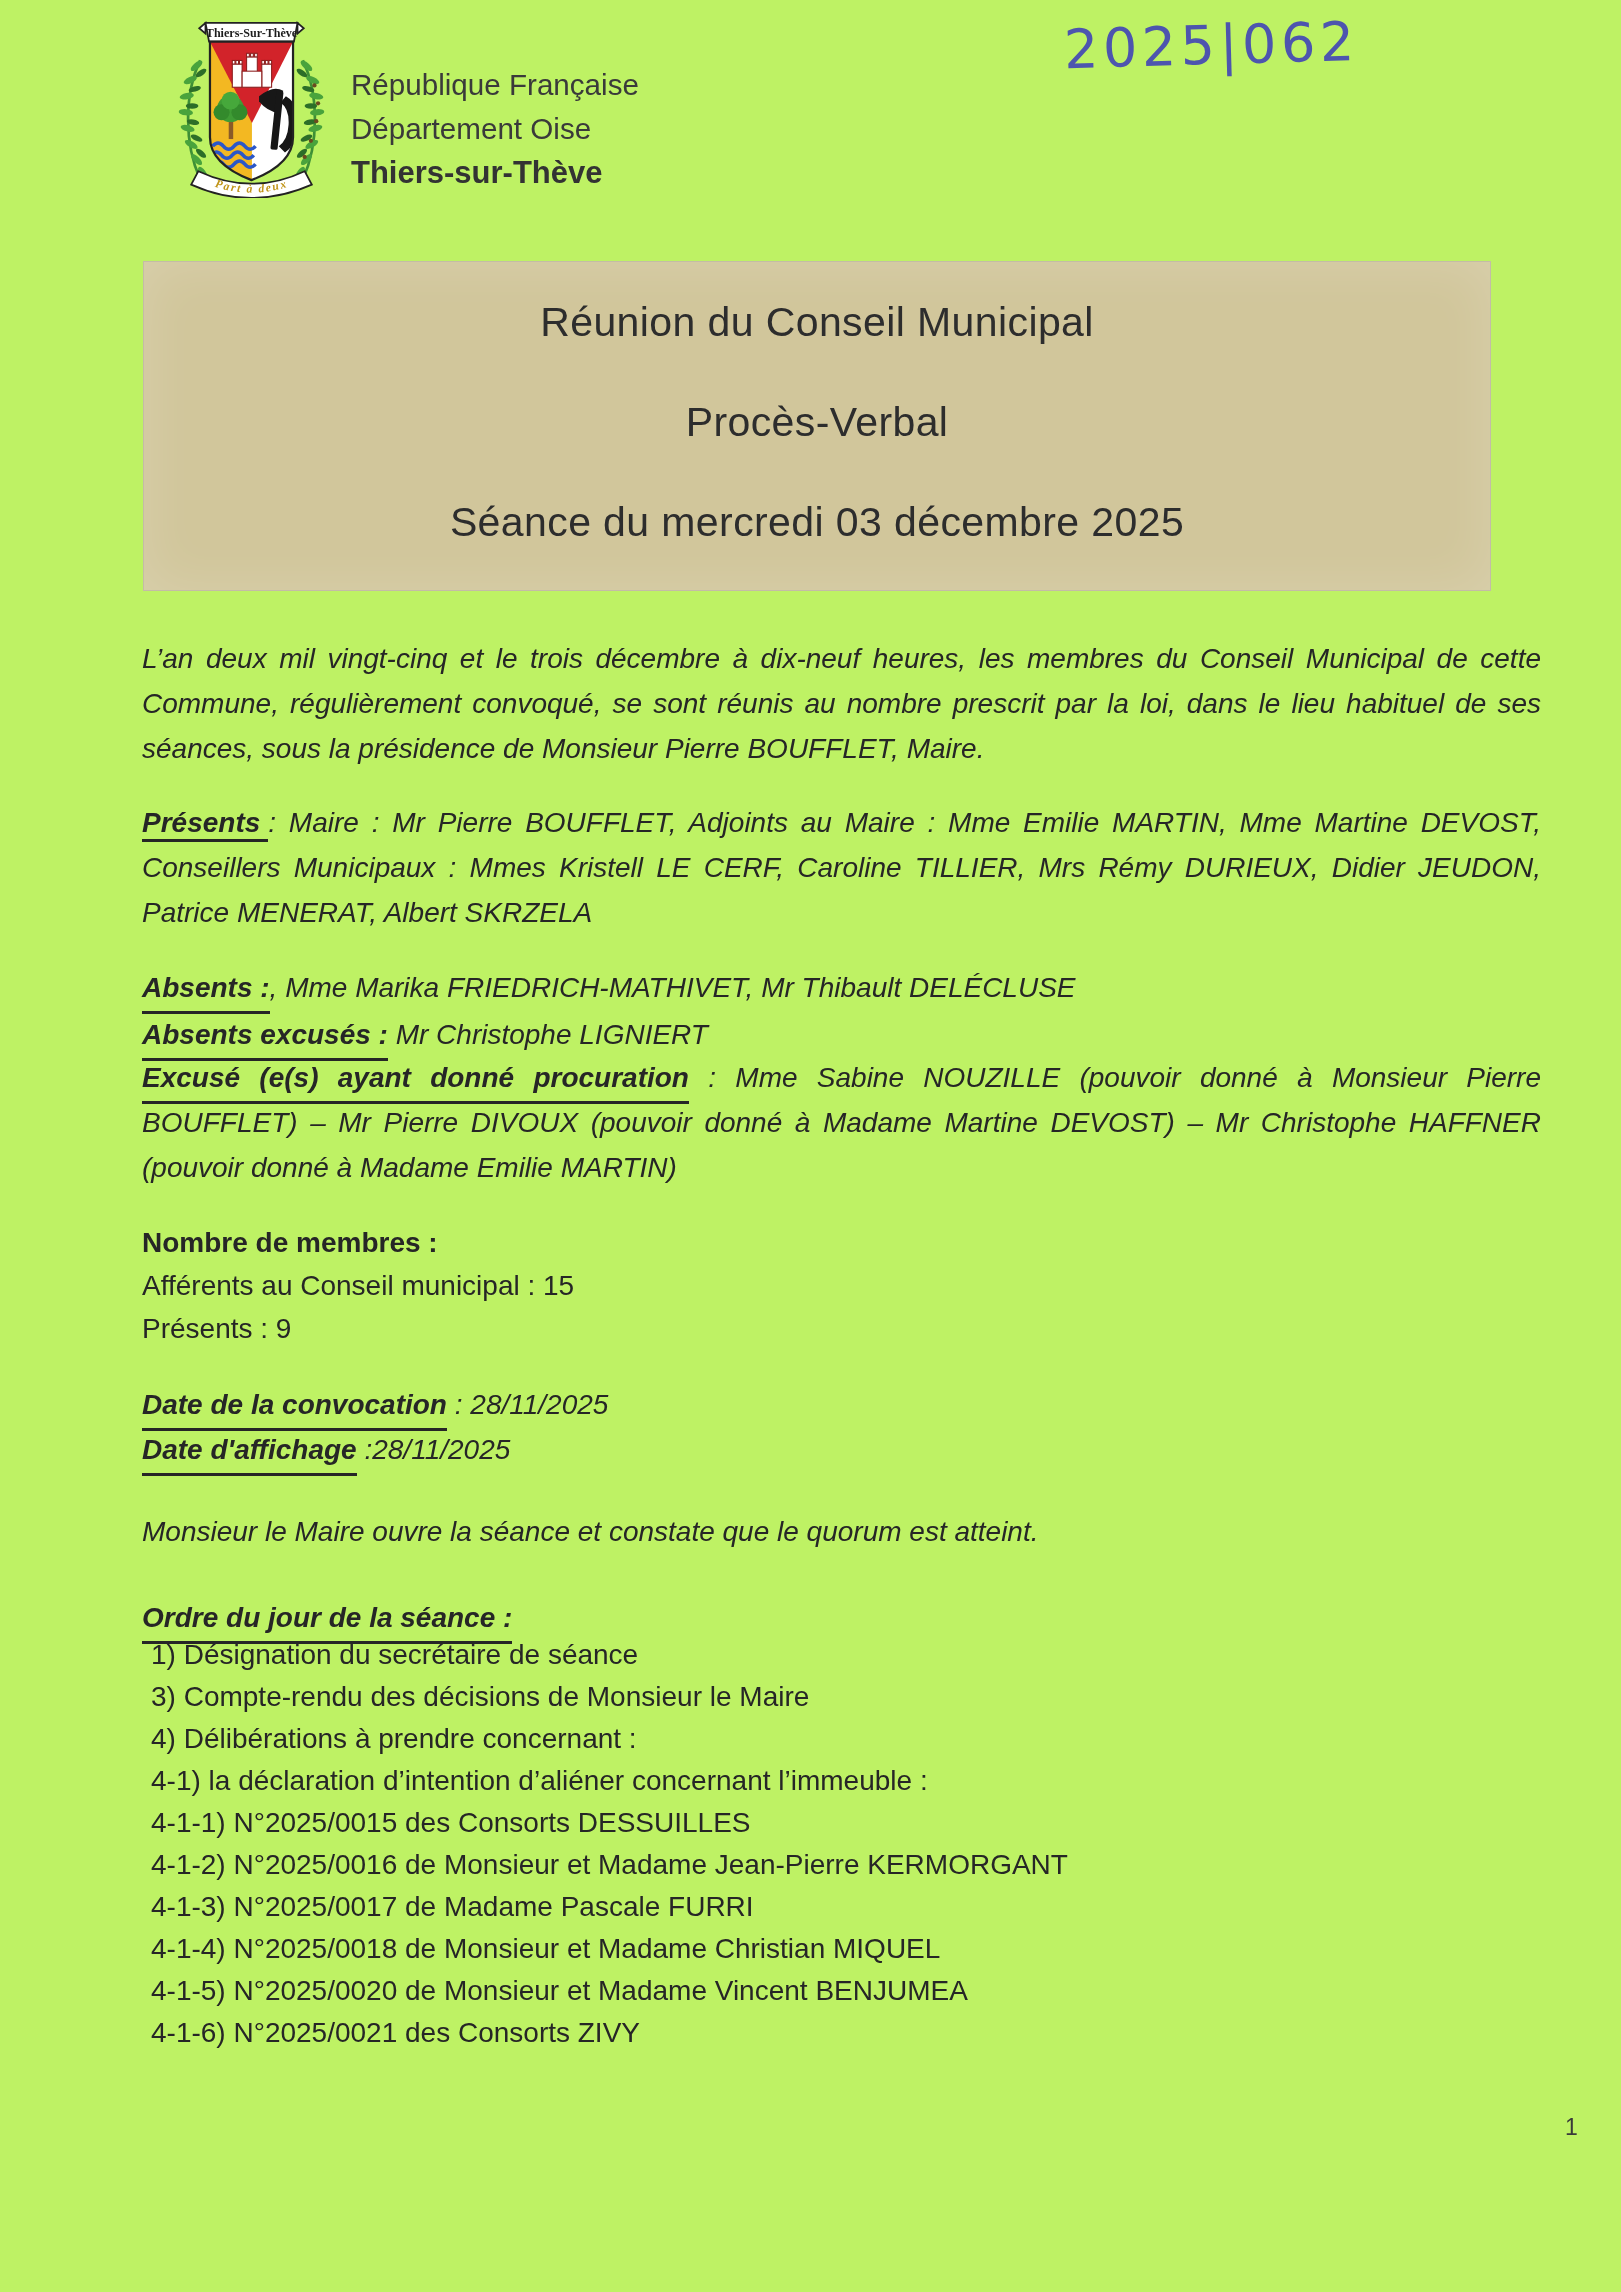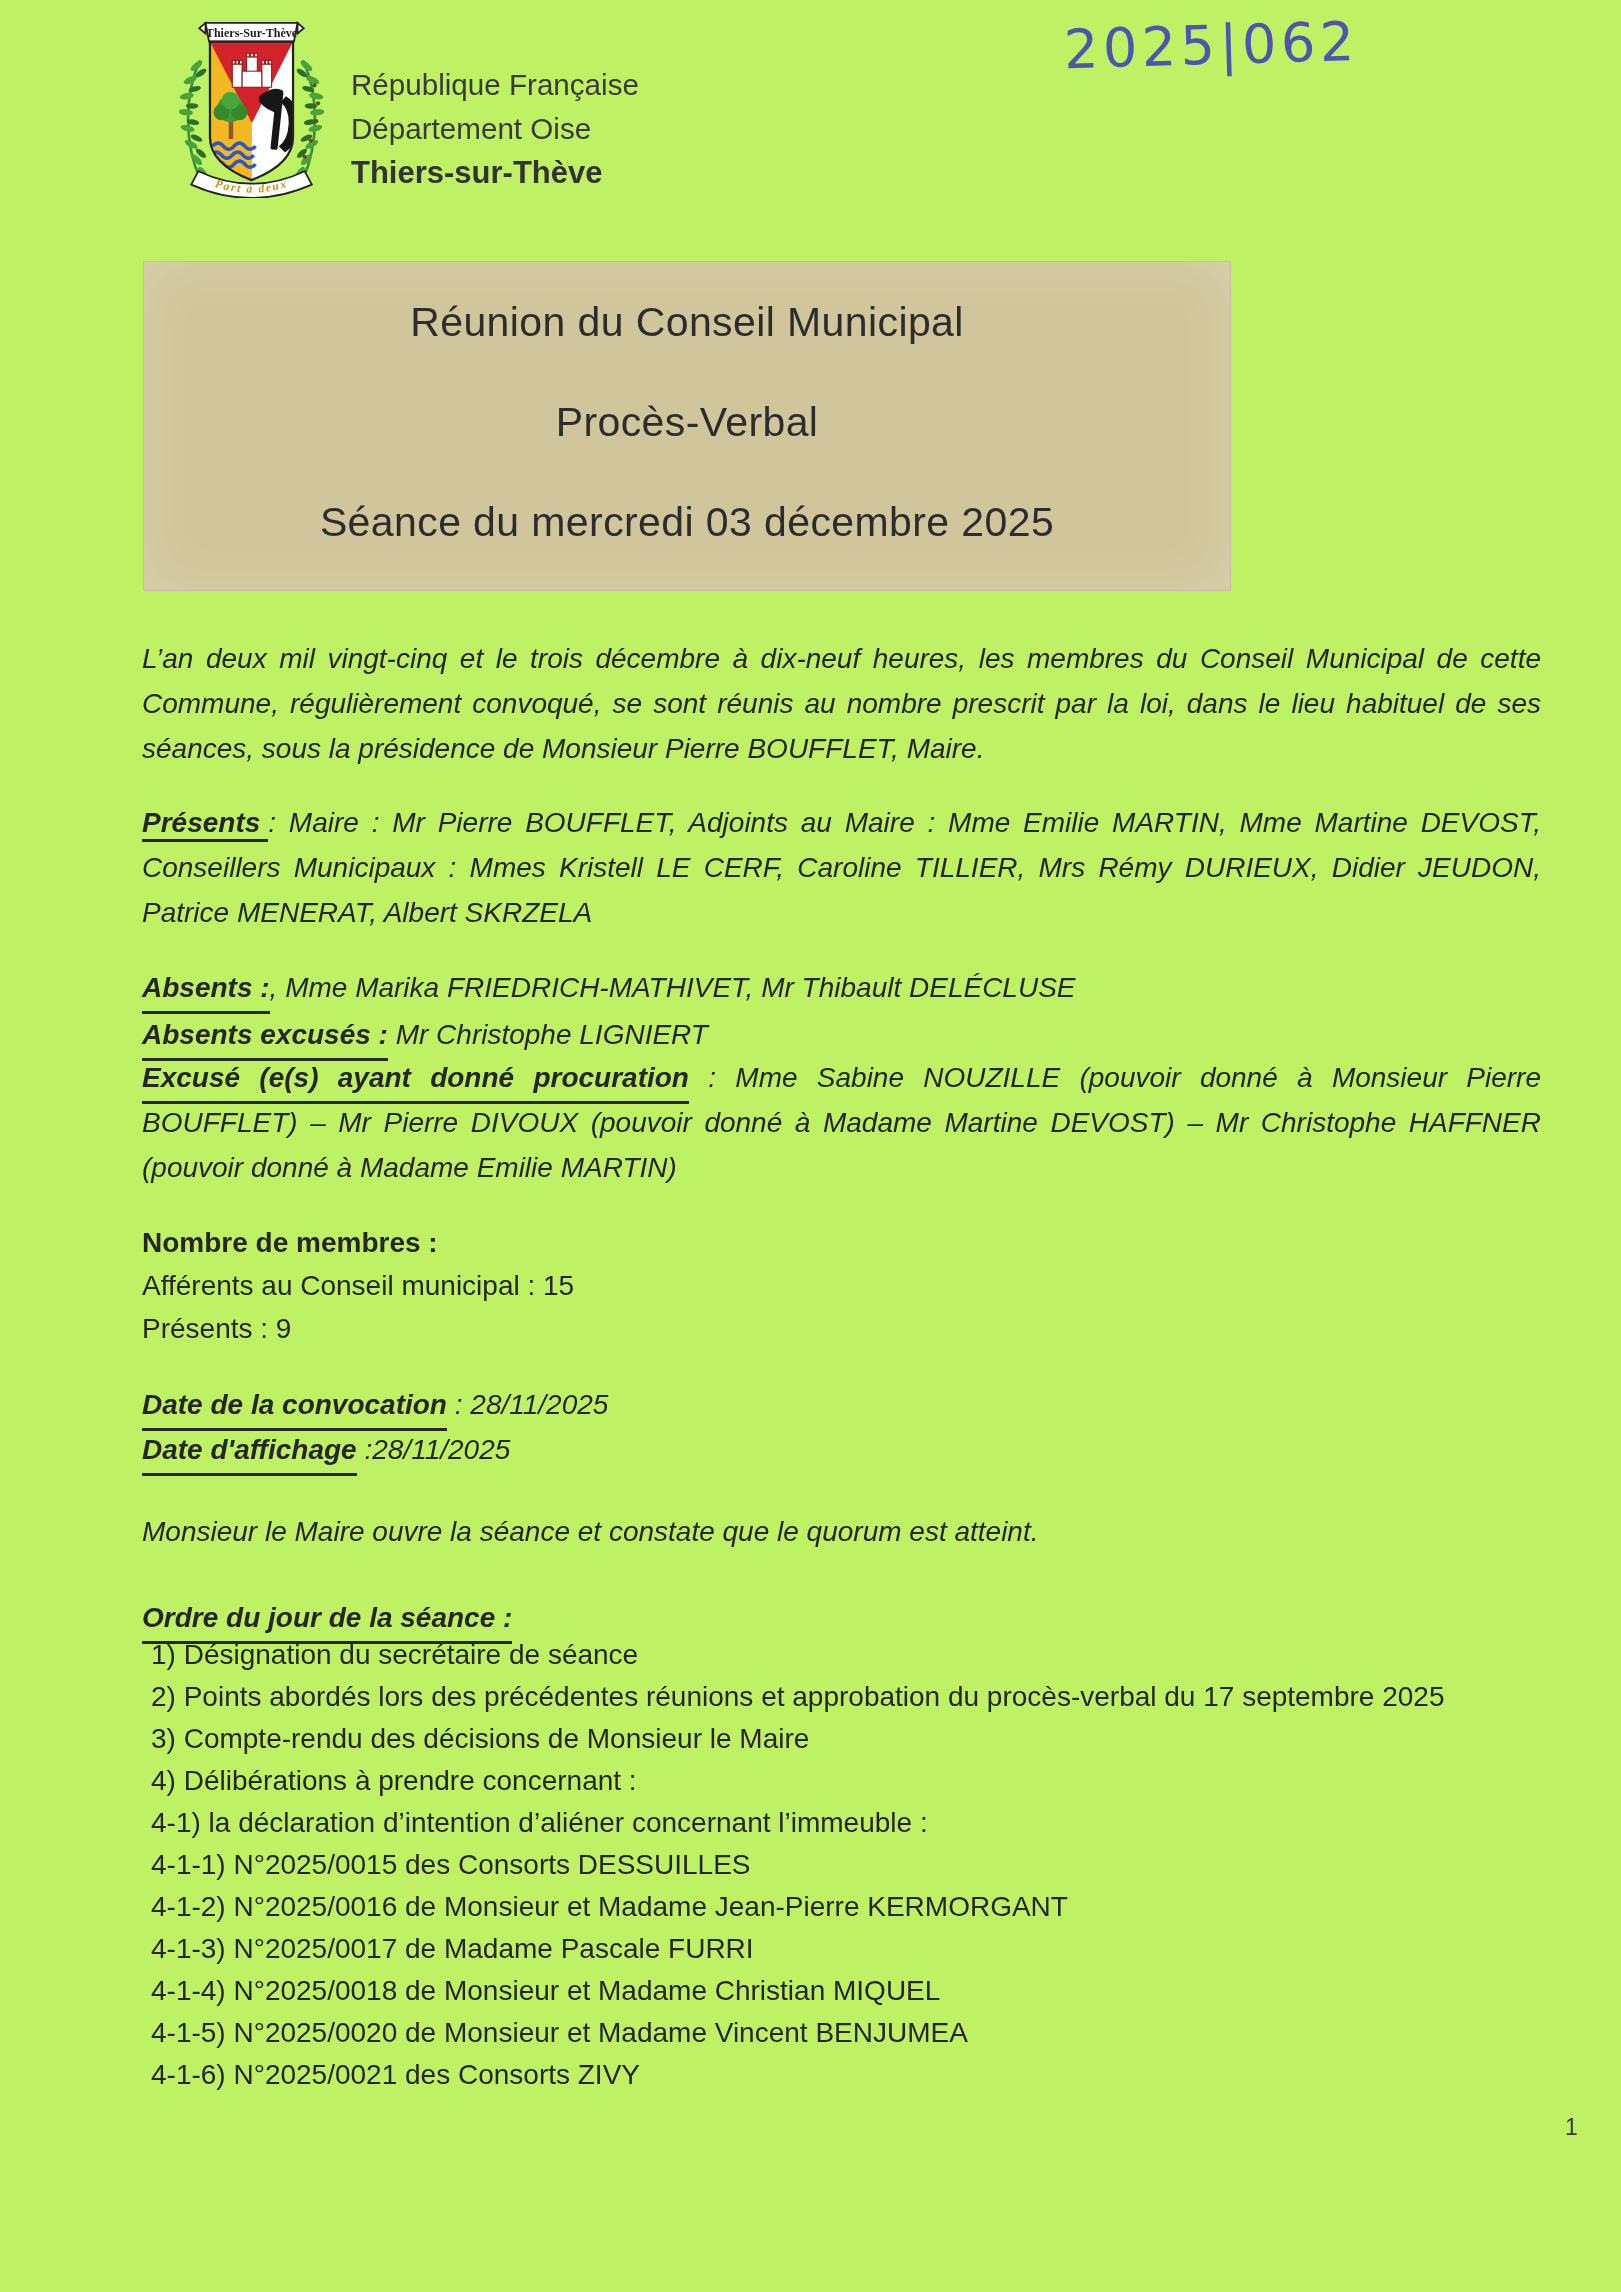--- a/index.html
+++ b/index.html
@@ -19,21 +19,21 @@
   .handwritten{
     left:1064px;top:14.3px;width:296px;
     font-family:"DejaVu Sans",sans-serif;
     font-size:54px;letter-spacing:4.5px;
     transform:rotate(-1.6deg);
     white-space:nowrap;
   }
 
   
   .title-box{
-    left:143px;top:261px;width:1088px;height:330px;
+    left:143px;top:261px;width:1348px;height:330px;
     background:#d1c69b;
     border:0.9px solid #c4bca6;
     box-shadow:inset 0 0 54px rgba(255,255,255,.18);
     padding-top:9.9px;box-sizing:border-box;
   }
   .title-line{
     text-align:center;font-size:41px;line-height:100px;
     color:#2d2d2d;letter-spacing:0.4px;
   }
 
@@ -204,21 +204,20 @@
   <p class="abs bt" style="left:142px;top:1382px"><span class="b ul">Date de la convocation</span><span> : 28/11/2025</span></p>
 
   <p class="abs bt" style="left:142px;top:1427px"><span class="b ul">Date d'affichage</span><span> :28/11/2025</span></p>
 
   <p class="abs bt" style="left:142px;top:1509px">Monsieur le Maire ouvre la séance et constate que le quorum est atteint.</p>
 
   <p class="abs bt" style="left:142px;top:1595px"><span class="b ul">Ordre du jour de la séance :</span></p>
 
   <div class="abs agenda" style="left:142px;top:1634px">
     <div>1) Désignation du secrétaire de séance</div>
-    <div>2) Points abordés lors des précédentes réunions et approbation du procès-verbal du 17 septembre 2025</div>
     <div>3) Compte-rendu des décisions de Monsieur le Maire</div>
     <div>4) Délibérations à prendre concernant :</div>
     <div>4-1) la déclaration d’intention d’aliéner concernant l’immeuble :</div>
     <div>4-1-1) N°2025/0015 des Consorts DESSUILLES</div>
     <div>4-1-2) N°2025/0016 de Monsieur et Madame Jean-Pierre KERMORGANT</div>
     <div>4-1-3) N°2025/0017 de Madame Pascale FURRI</div>
     <div>4-1-4) N°2025/0018 de Monsieur et Madame Christian MIQUEL</div>
     <div>4-1-5) N°2025/0020 de Monsieur et Madame Vincent BENJUMEA</div>
     <div>4-1-6) N°2025/0021 des Consorts ZIVY</div>
   </div>

